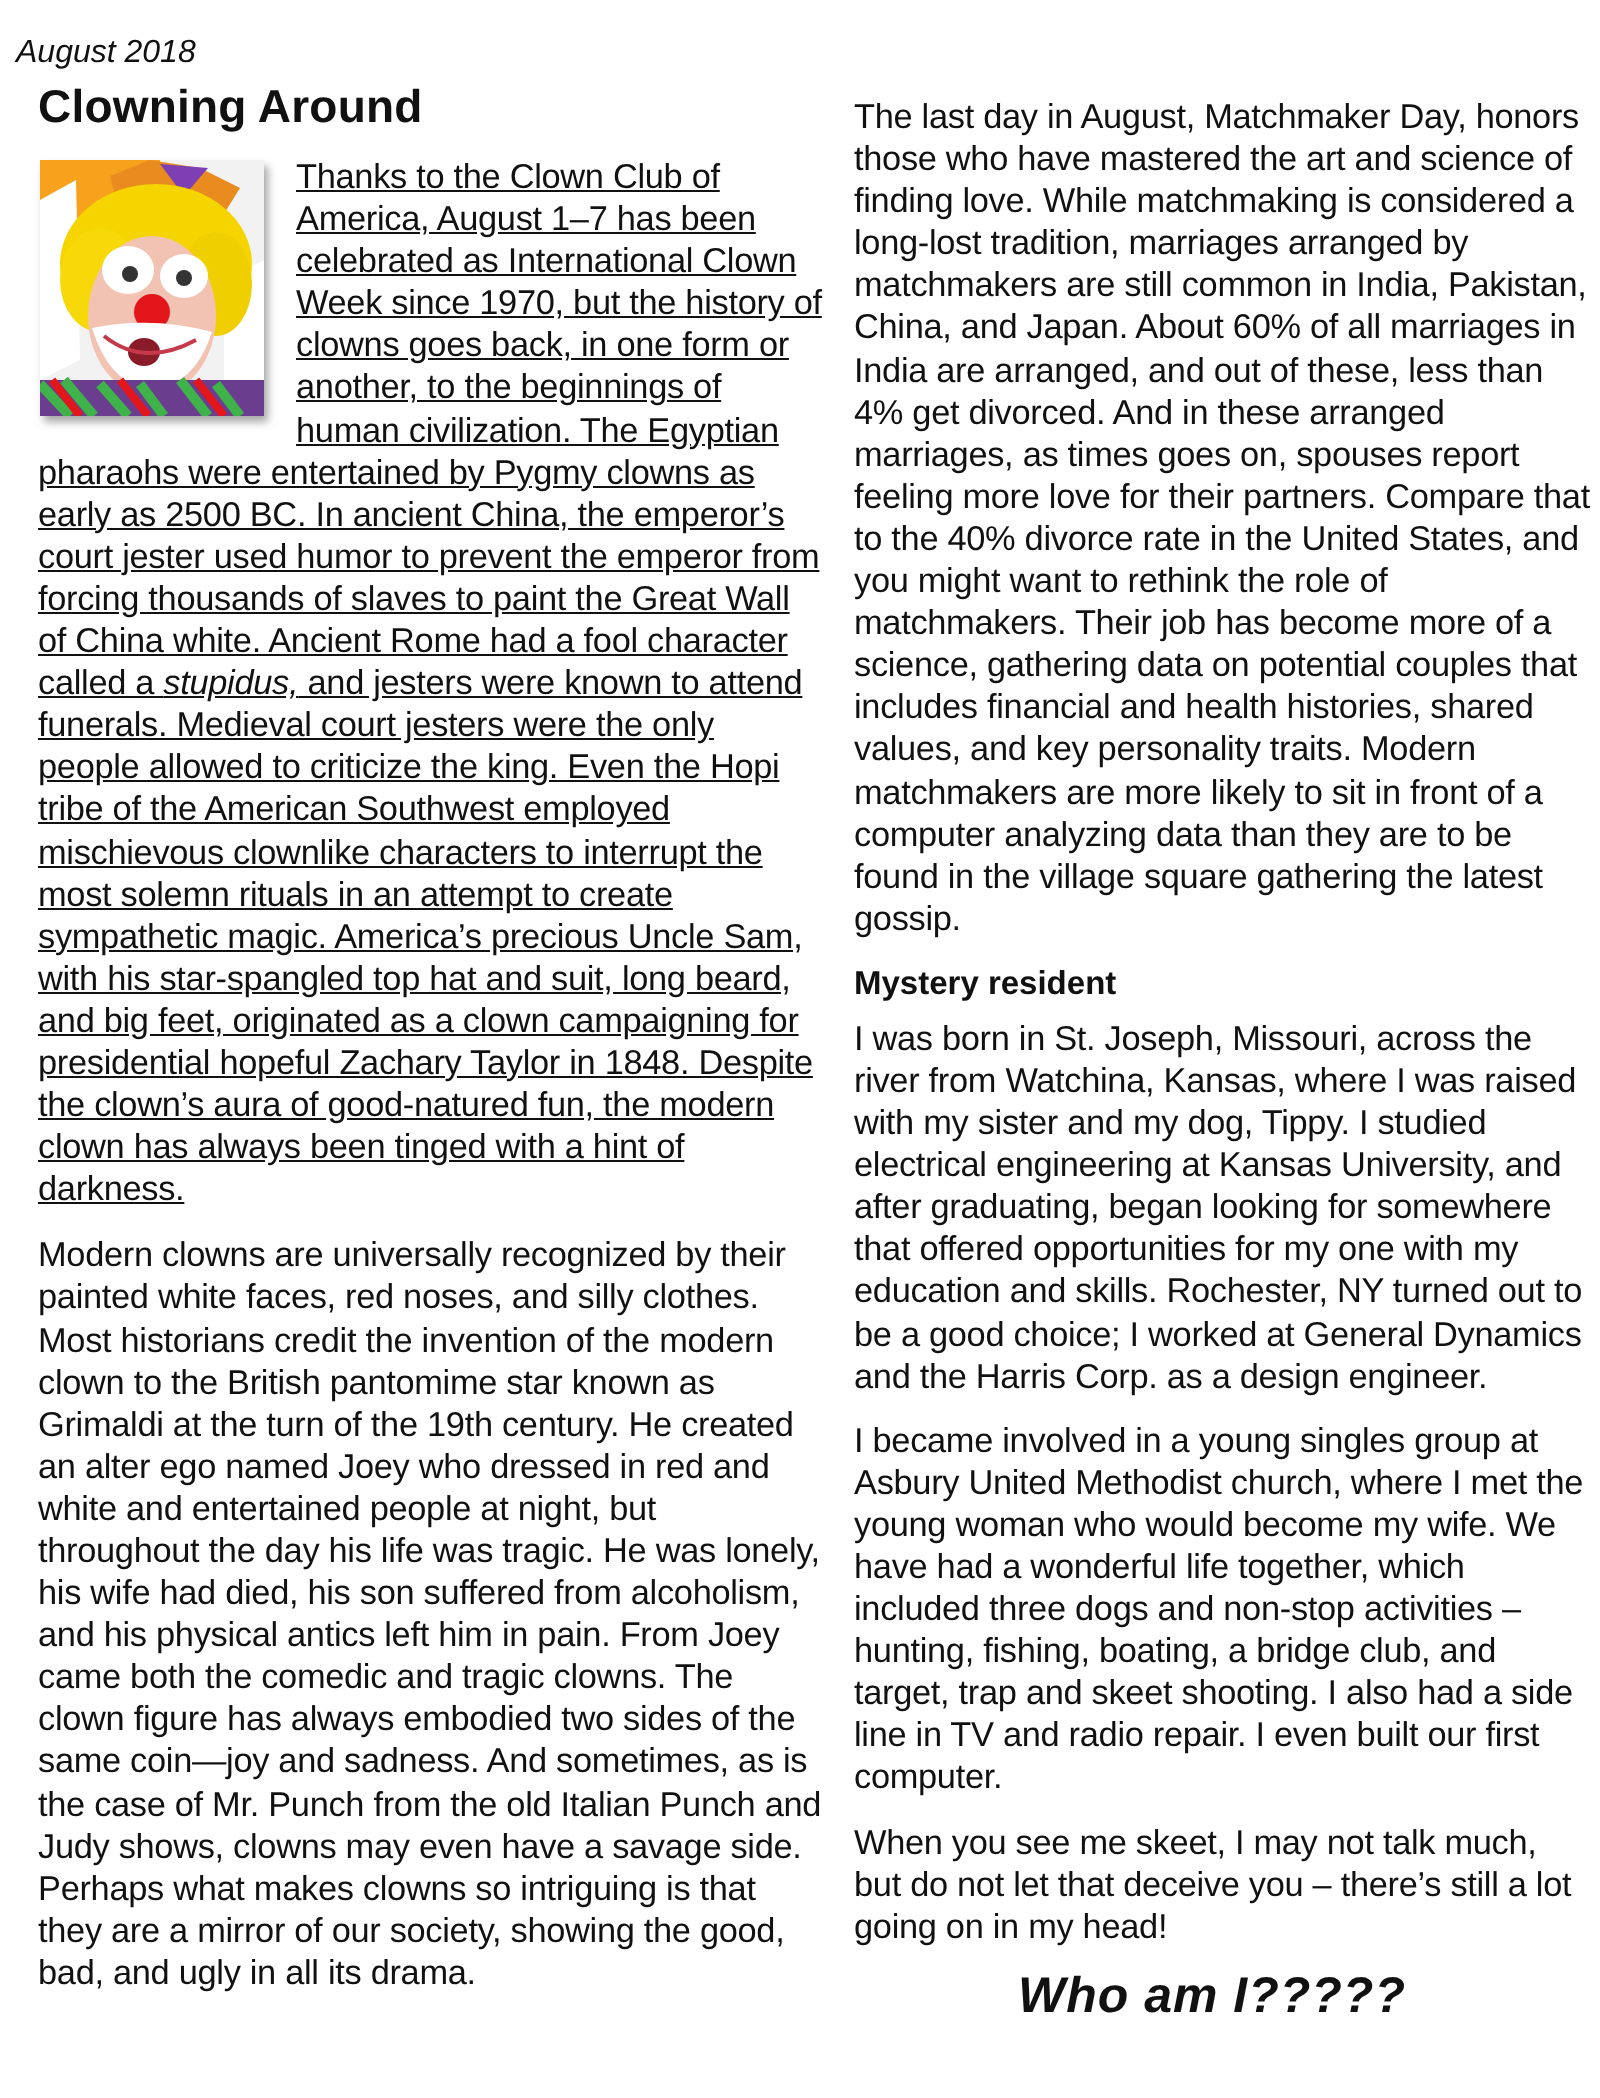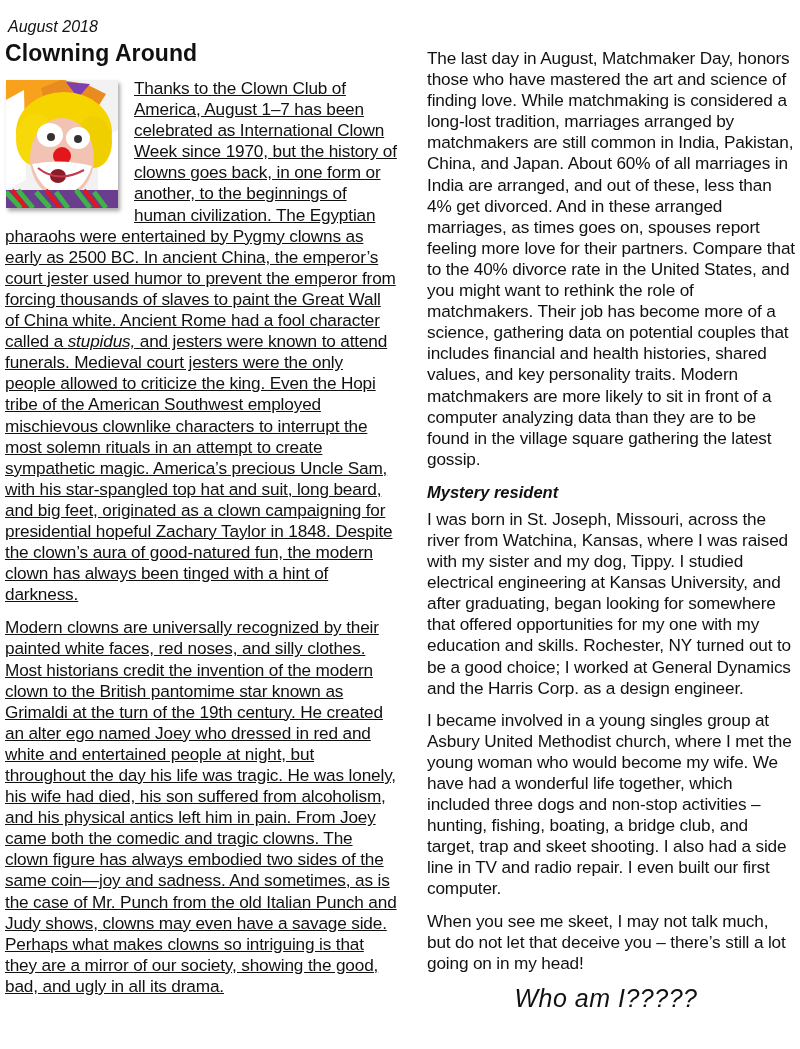--- a/index.html
+++ b/index.html
@@ -4,46 +4,46 @@
 <style>
   html, body { margin: 0; padding: 0; background: #ffffff; }
   body {
     width: 800px; height: 1049px; position: relative; overflow: hidden;
     font-family: "Liberation Sans", sans-serif; color: #111111;
   }
   .dateline {
     position: absolute; left: 8px; top: 17px;
     font-style: italic; font-size: 16px; line-height: 20px;
   }
-  .col-left { position: absolute; left: 5px; top: 38px; width: 392px; }
+  .col-left { position: absolute; left: 19px; top: 38px; width: 392px; }
   .col-right { position: absolute; left: 427px; top: 38px; width: 368px; }
   h1.heading {
     margin: 0; font-size: 23px; font-weight: bold; line-height: 30px;
     letter-spacing: 0.1px;
   }
   .body-text {
     font-size: 17.2px; line-height: 21.1px; margin: 0;
     letter-spacing: -0.15px;
   }
   .col-left .p1 { margin-top: 10px; text-decoration: underline; }
-  .col-left .p2 { margin-top: 12px; text-decoration: underline; }
+  .col-left .p2 { margin-top: 12px; }
   .clown-photo {
     float: left; width: 112px; height: 128px; margin: 2px 16px 2px 1px;
     box-shadow: 2px 3px 4px rgba(0,0,0,0.35);
     overflow: hidden; position: relative;
   }
   .col-right .r1 { margin-top: 10px; }
   .subhead {
-    margin: 11px 0 0 0; font-size: 16.5px; font-weight: bold; line-height: 22px; font-style: italic;
+    margin: 11px 0 0 0; font-size: 16.5px; font-weight: bold; line-height: 22px;
   }
   .col-right .r2 { margin-top: 6px; }
   .col-right .r3, .col-right .r4 { margin-top: 11px; }
   .who-am-i {
     margin: 9px 0 0 0; text-align: center; font-size: 25px;
-    font-weight: normal; font-style: italic; line-height: 30px;
+    font-weight: bold; font-style: italic; line-height: 30px;
     letter-spacing: 0.5px; padding-right: 10px;
   }
 </style>
 </head>
 <body>
 
 <div class="dateline">August 2018</div>
 
 <div class="col-left">
   <h1 class="heading">Clowning Around</h1>

